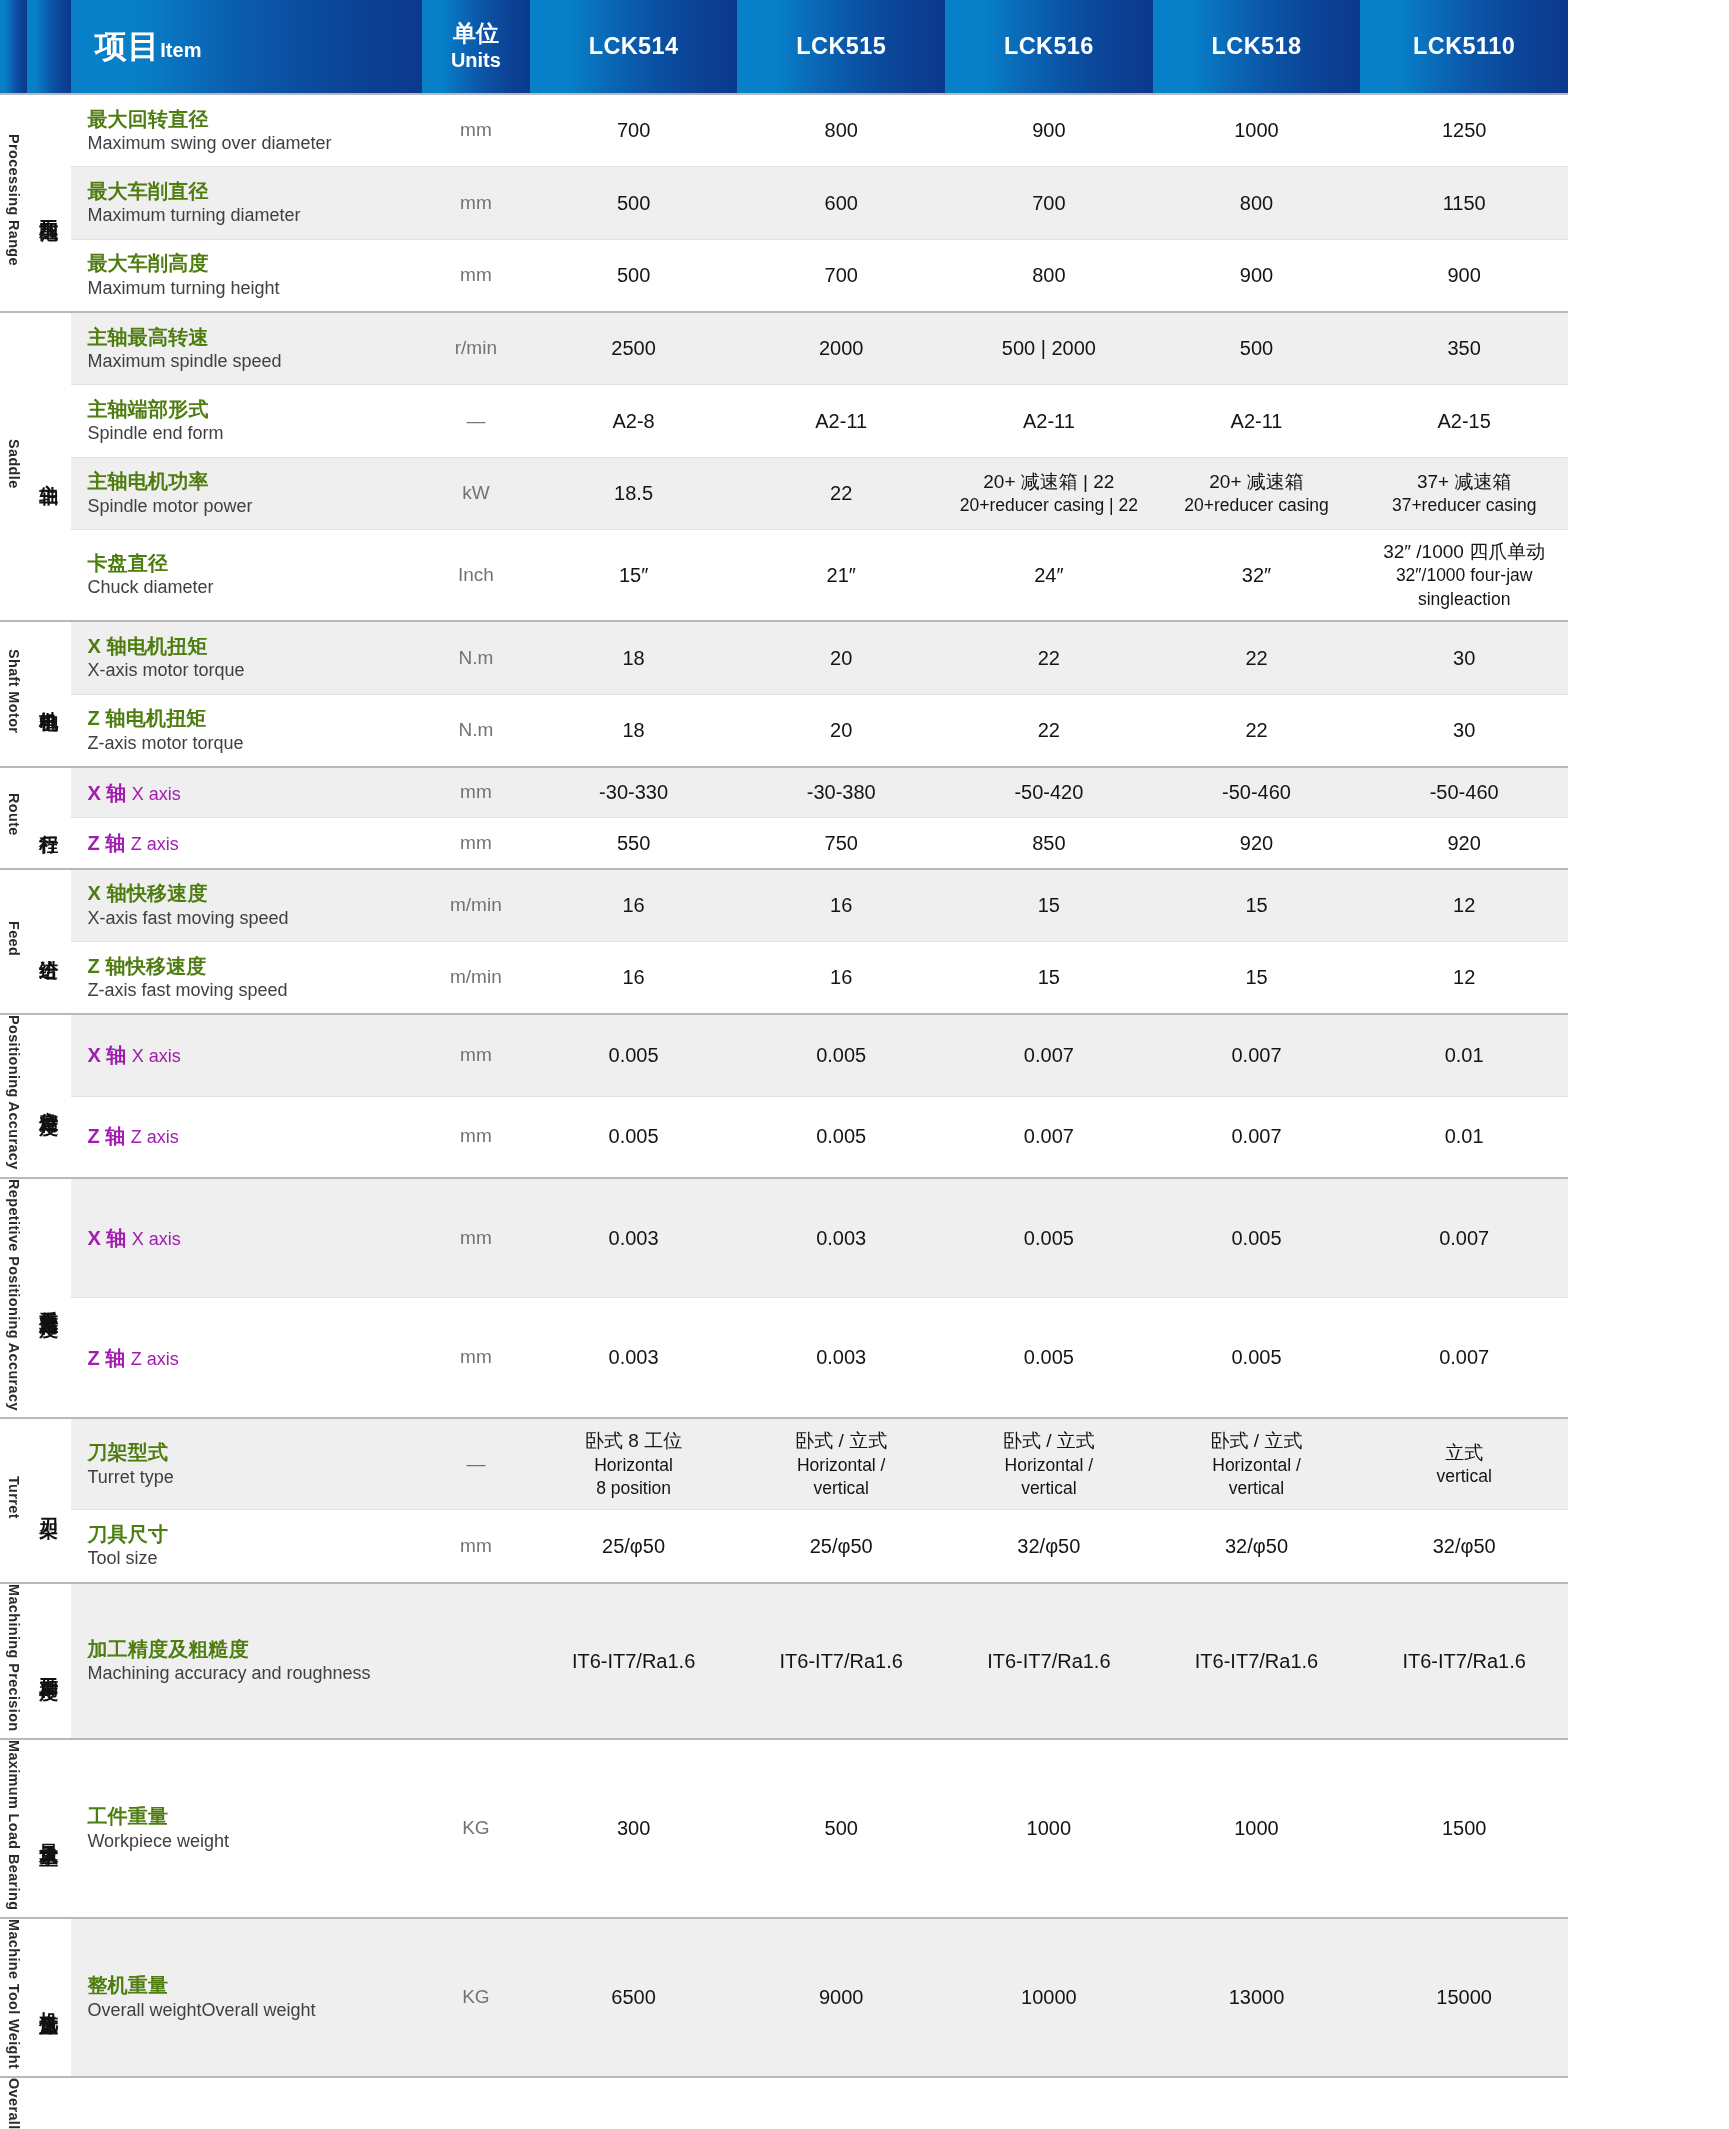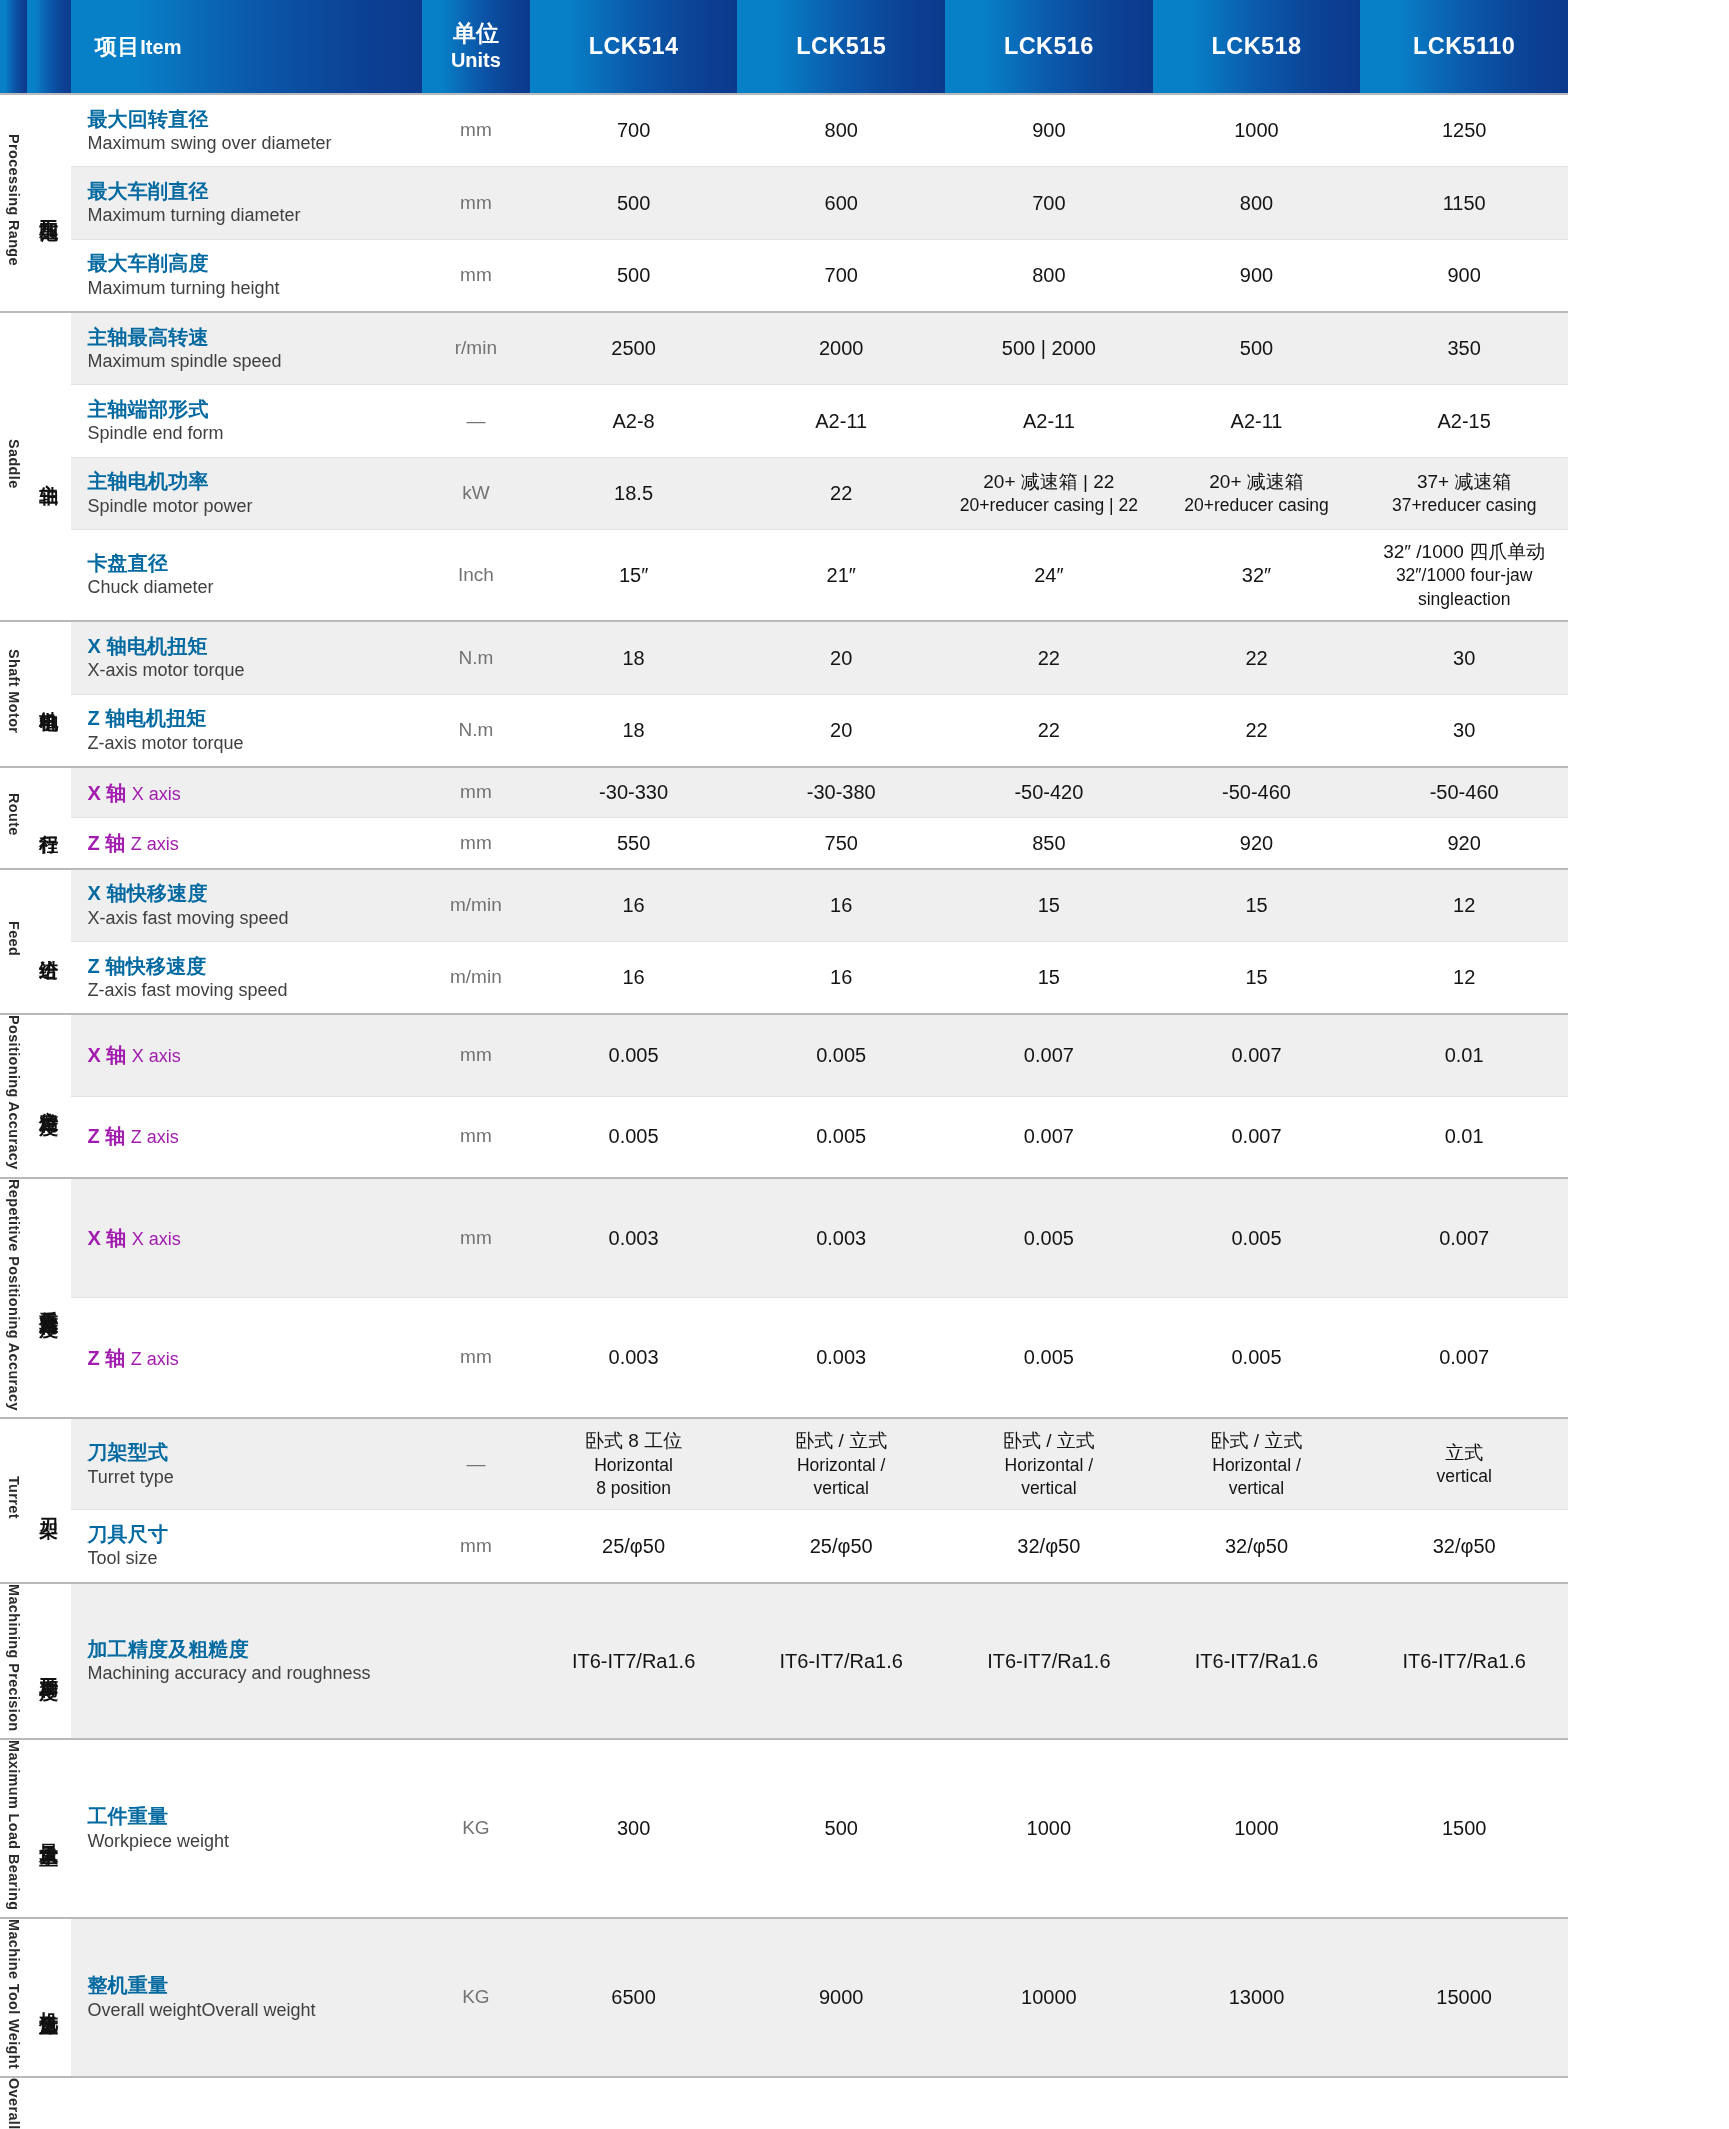--- a/index.html
+++ b/index.html
@@ -47,21 +47,21 @@
       #0b58aa 52%,
       #0b4a9c 70%,
       #0c3f93 86%,
       #0b3a8c 100%);
   }
   .hdr-item{
     font-size:25px;
     text-align:left;
     padding-left:24px;
   }
-  .hdr-item .cn{font-size:22px;font-weight:bold;letter-spacing:0.8px;}
+  .hdr-item .cn{font-size:32px;font-weight:bold;letter-spacing:0.8px;}
   .hdr-item .en{font-size:20px;font-weight:bold;margin-left:0;}
   .hdr-unit{font-size:20px;line-height:1.28;text-align:center;}
   .hdr-unit .cn{font-size:23px;display:block;}
   .hdr-unit .en{font-size:20px;display:block;}
   .hdr-model{font-size:23.5px;text-align:center;letter-spacing:0.4px;}
 
   
   tbody td{
     padding:0;
     border:0;
@@ -106,21 +106,21 @@
     line-height:1.05;
     display:inline-block;
   }
   td.item{
     padding:10.6px 0 10.6px 16.7px;
     text-align:left;
   }
   .item-cn{
     font-size:20px;
     font-weight:bold;
-    color:#0369a1;
+    color:#4d7c0f;
     display:block;
     letter-spacing:0.2px;
     line-height:1.32;
   }
   .item-en{
     font-size:18px;
     font-weight:normal;
     color:#404040;
     display:block;
     line-height:1.32;

